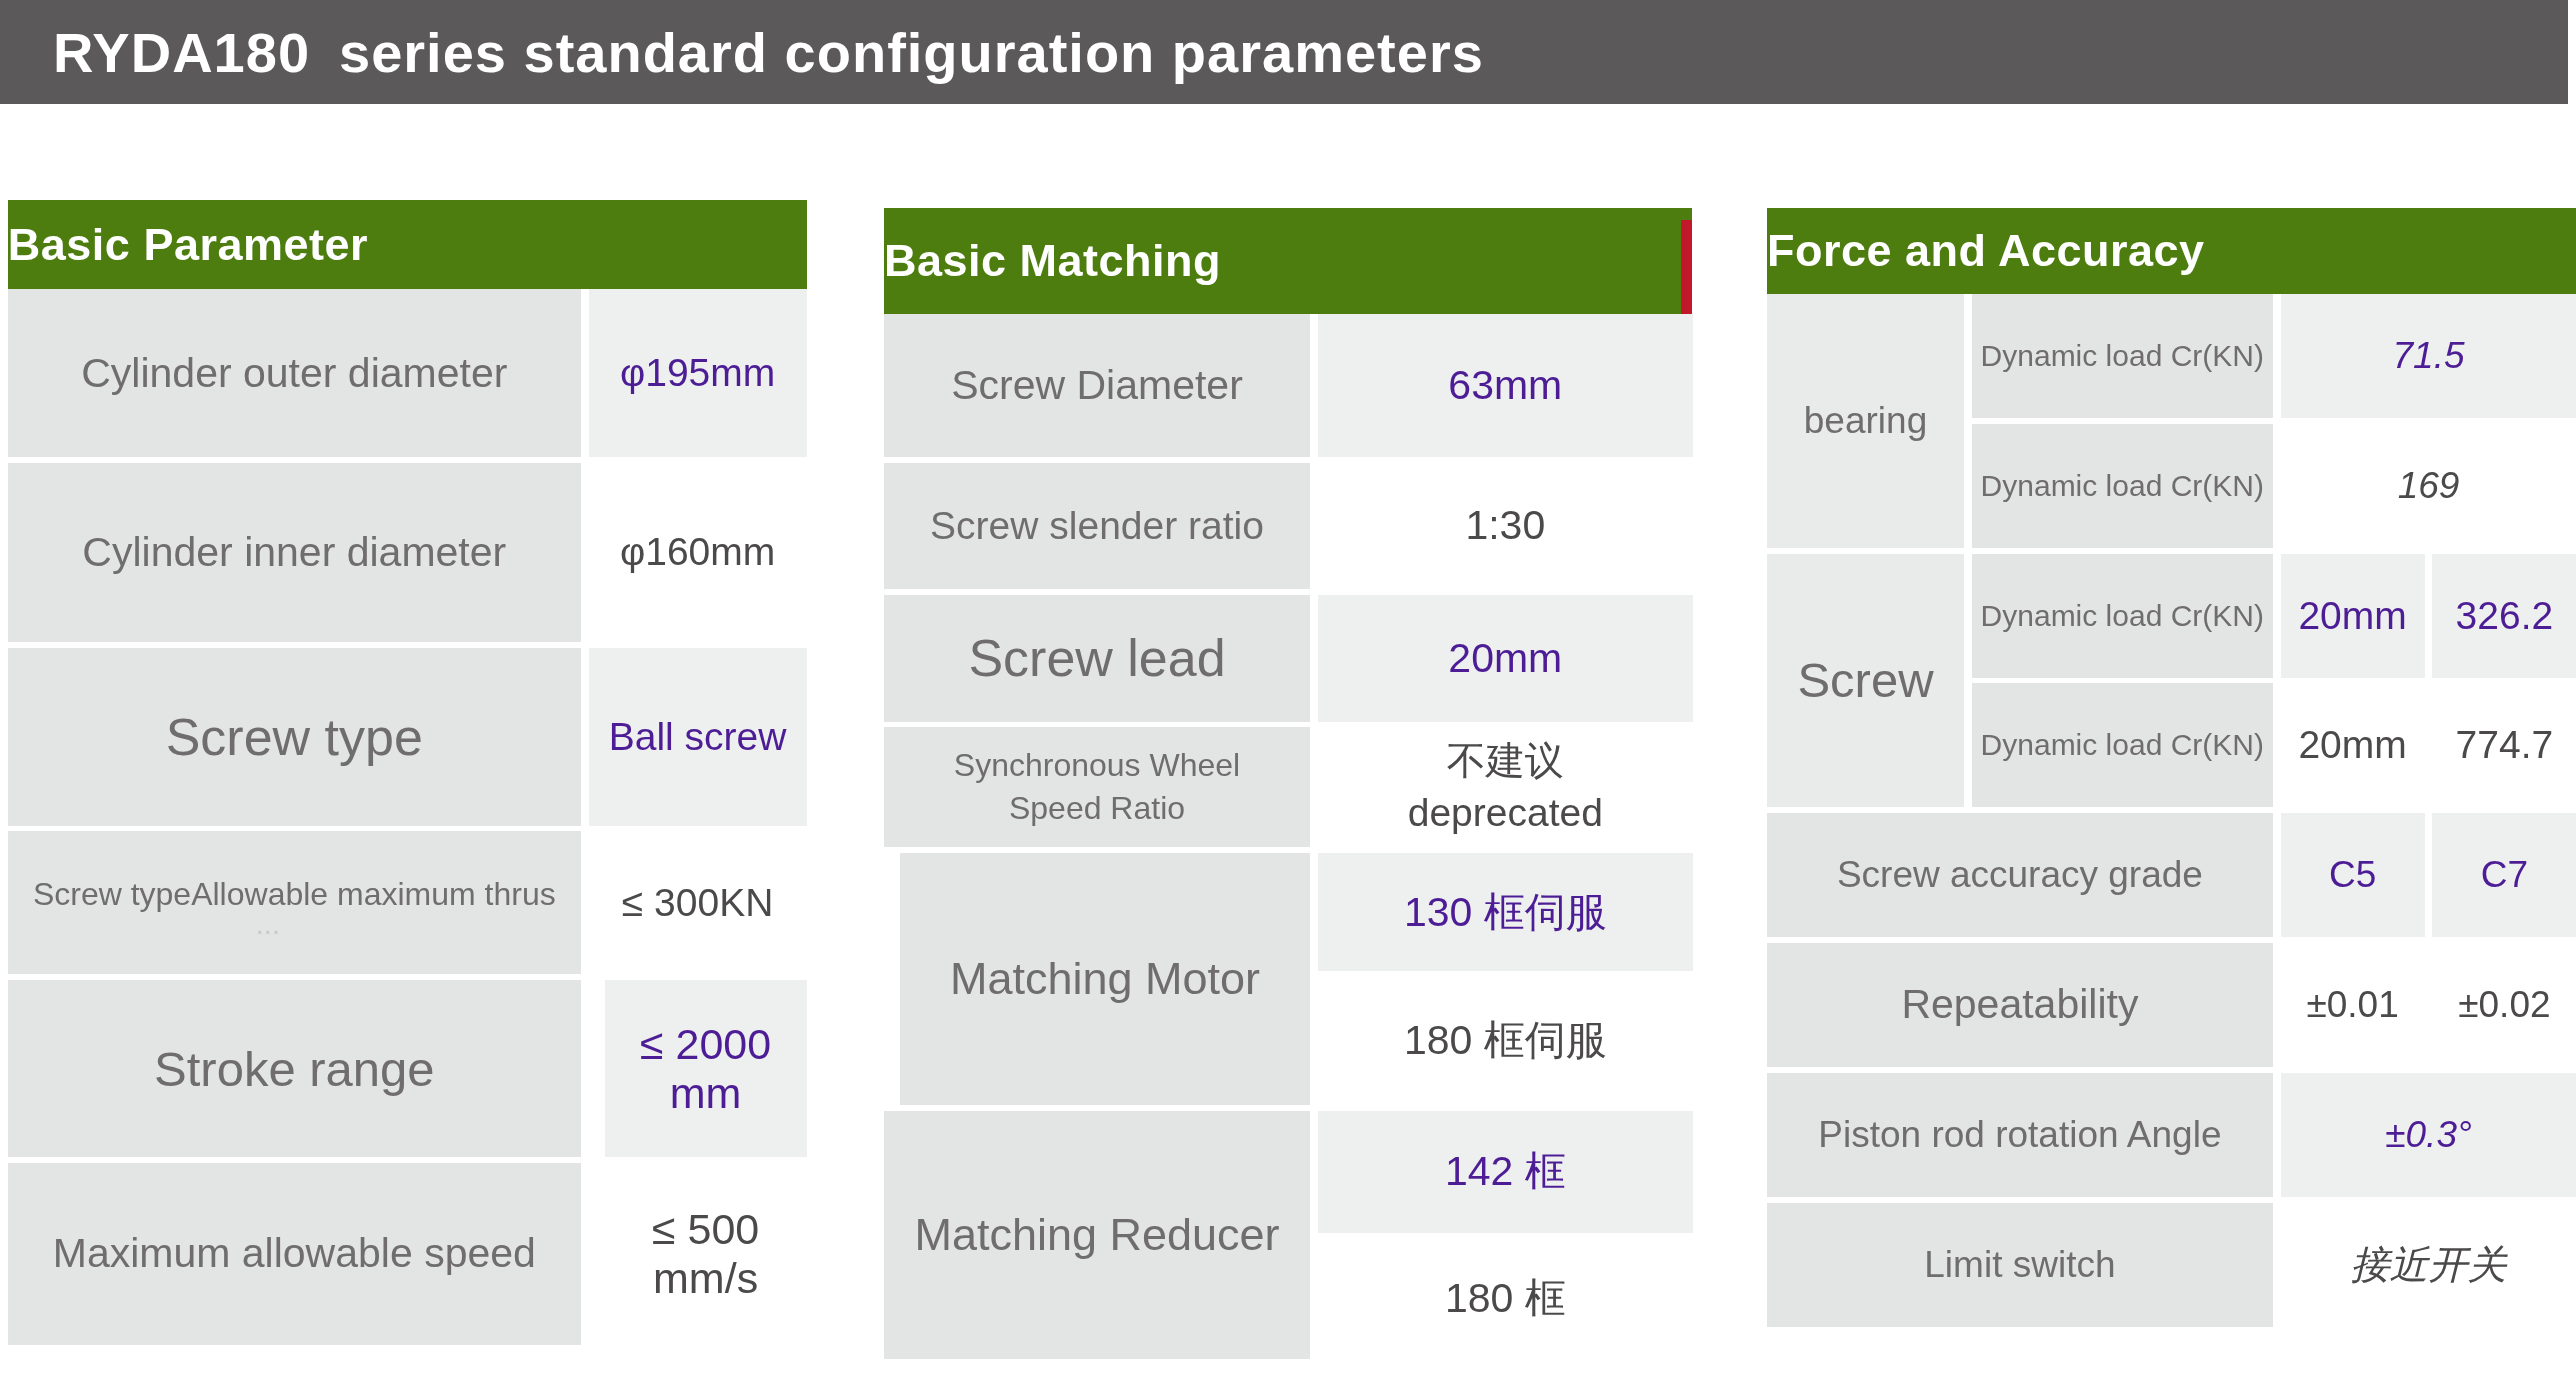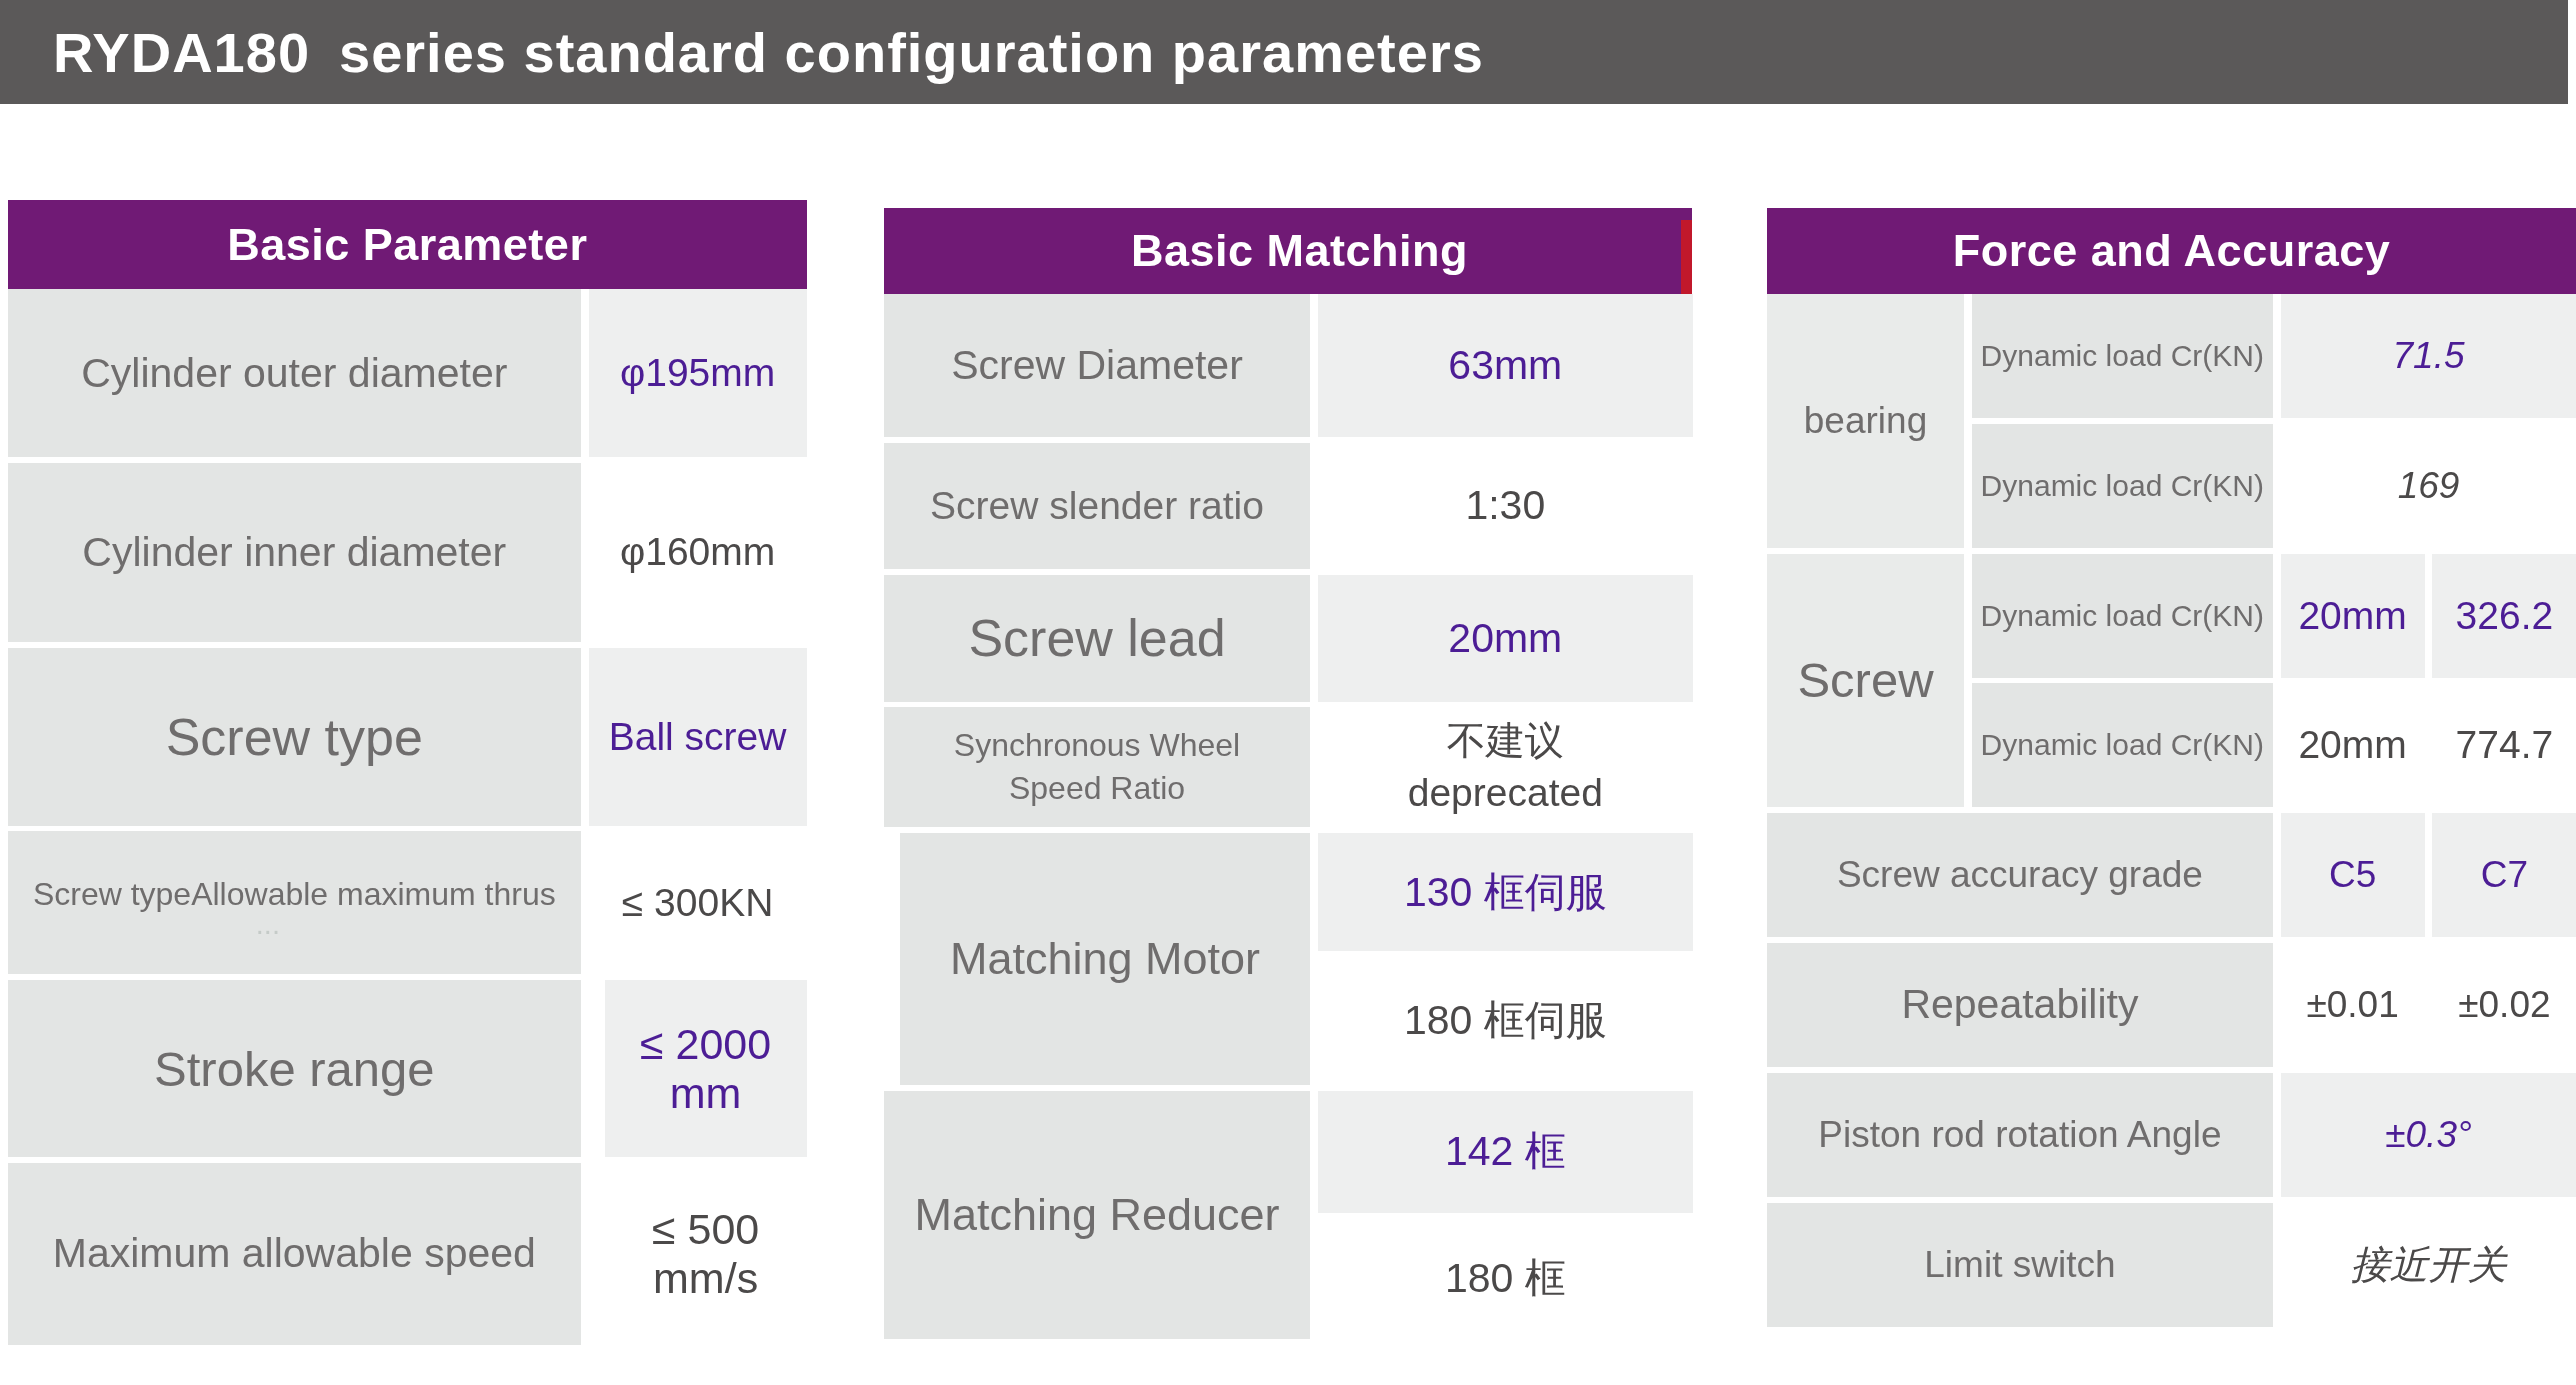--- a/index.html
+++ b/index.html
@@ -27,27 +27,27 @@
     font-size: 56px;
     letter-spacing: 1px;
     white-space: nowrap;
   }
   .banner .subtitle { margin-left: 29px; }
 
   
   .spec-table { position: absolute; }
   .thdr {
     position: relative;
-    background: #701a75;
+    background: #4d7c0f;
     color: #ffffff;
     font-weight: bold;
     font-size: 45px;
     display: flex;
     align-items: center;
-    justify-content: center;
+    justify-content: flex-start;
     letter-spacing: 0.5px;
   }
   .thdr .edge-strip {
     position: absolute;
     right: 0; top: 11.7px; bottom: 0;
     width: 10.7px;
     background: #c1182b;
   }
   .tbody { display: grid; background: #ffffff; }
   .cell {
@@ -81,21 +81,21 @@
     margin-left: 248px;
     margin-top: 7.8px;
     font-size: 29px;
     color: #aeb6b2;
     opacity: 0.55;
     line-height: 9.7px;
   }
 
   
   #t2 { left: 884px; top: 208px; width: 808px; }
-  #t2 .thdr { height: 86px; padding-left: 23px; }
+  #t2 .thdr { height: 106px; }
   #t2 .tbody {
     grid-template-columns: 426px 375px;
     grid-template-rows: 143px 126px 127px 120px 118px 128px 122px 120px;
     gap: 5.8px 7.8px;
   }
   .span2 { grid-row: span 2; }
   .two-line { line-height: 1.35; }
 
   
   #t3 { left: 1767px; top: 208px; width: 809px; }

